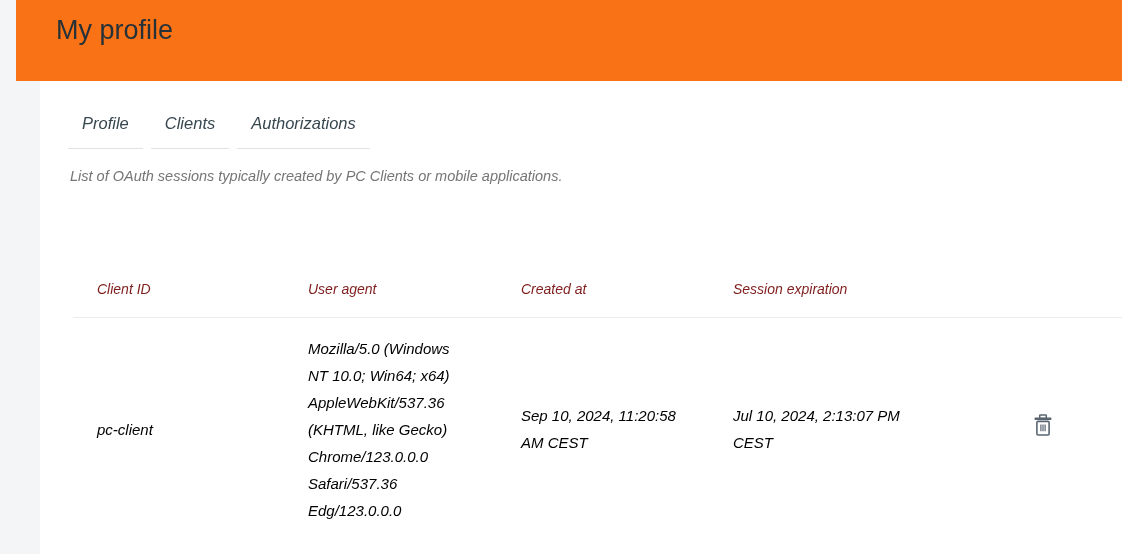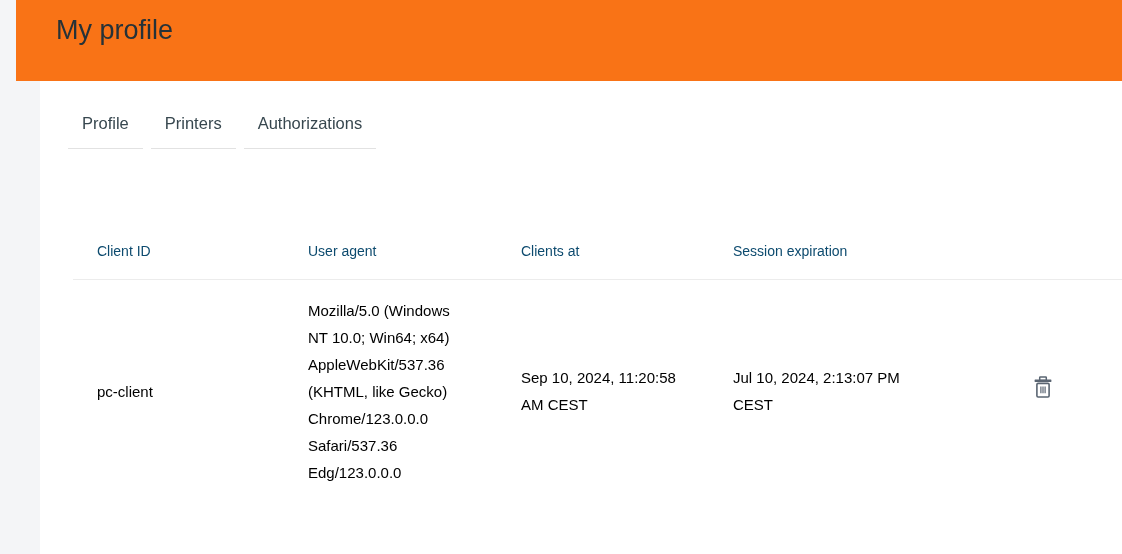--- a/index.html
+++ b/index.html
@@ -31,20 +31,21 @@
   }
 
   
   .card {
     position: absolute;
     left: 40px;
     top: 81px;
     right: 0;
     bottom: 0;
     background: #ffffff;
+    font-style: italic;
   }
 
   
   .tabs {
     display: flex;
     margin-left: 28px;
     padding-top: 19px;
   }
   .tab {
     height: 49px;
@@ -79,21 +80,21 @@
     border-collapse: collapse;
     table-layout: fixed;
   }
   .sessions-table th {
     height: 56px;
     vertical-align: middle;
     text-align: left;
     padding: 0 0 0 24px;
     font-size: 14px;
     font-weight: 500;
-    color: #0c4a6e;
+    color: #7f1d1d;
     border-bottom: 1px solid #ececec;
     white-space: nowrap;
   }
   .sessions-table td {
     vertical-align: middle;
     padding: 17px 0 17px 24px;
     font-size: 15px;
     line-height: 27px;
     color: #000000;
   }
@@ -116,39 +117,40 @@
 <body>
 
 <div class="page-header">
   <h1 class="page-title">My profile</h1>
 </div>
 
 <div class="card">
 
   <div class="tabs">
     <div class="tab">Profile</div>
-    <div class="tab">Printers</div>
+    <div class="tab">Clients</div>
     <div class="tab">Authorizations</div>
   </div>
 
+  <p class="description">List of OAuth sessions typically created by PC Clients or mobile applications.</p>
 
   <div class="table-wrap">
     <table class="sessions-table">
       <colgroup>
         <col style="width:211px">
         <col style="width:213px">
         <col style="width:212px">
         <col style="width:231px">
         <col>
       </colgroup>
       <thead>
         <tr>
           <th>Client ID</th>
           <th>User agent</th>
-          <th>Clients at</th>
+          <th>Created at</th>
           <th>Session expiration</th>
           <th></th>
         </tr>
       </thead>
       <tbody>
         <tr>
           <td>
             <div>pc-client</div>
           </td>
           <td>

